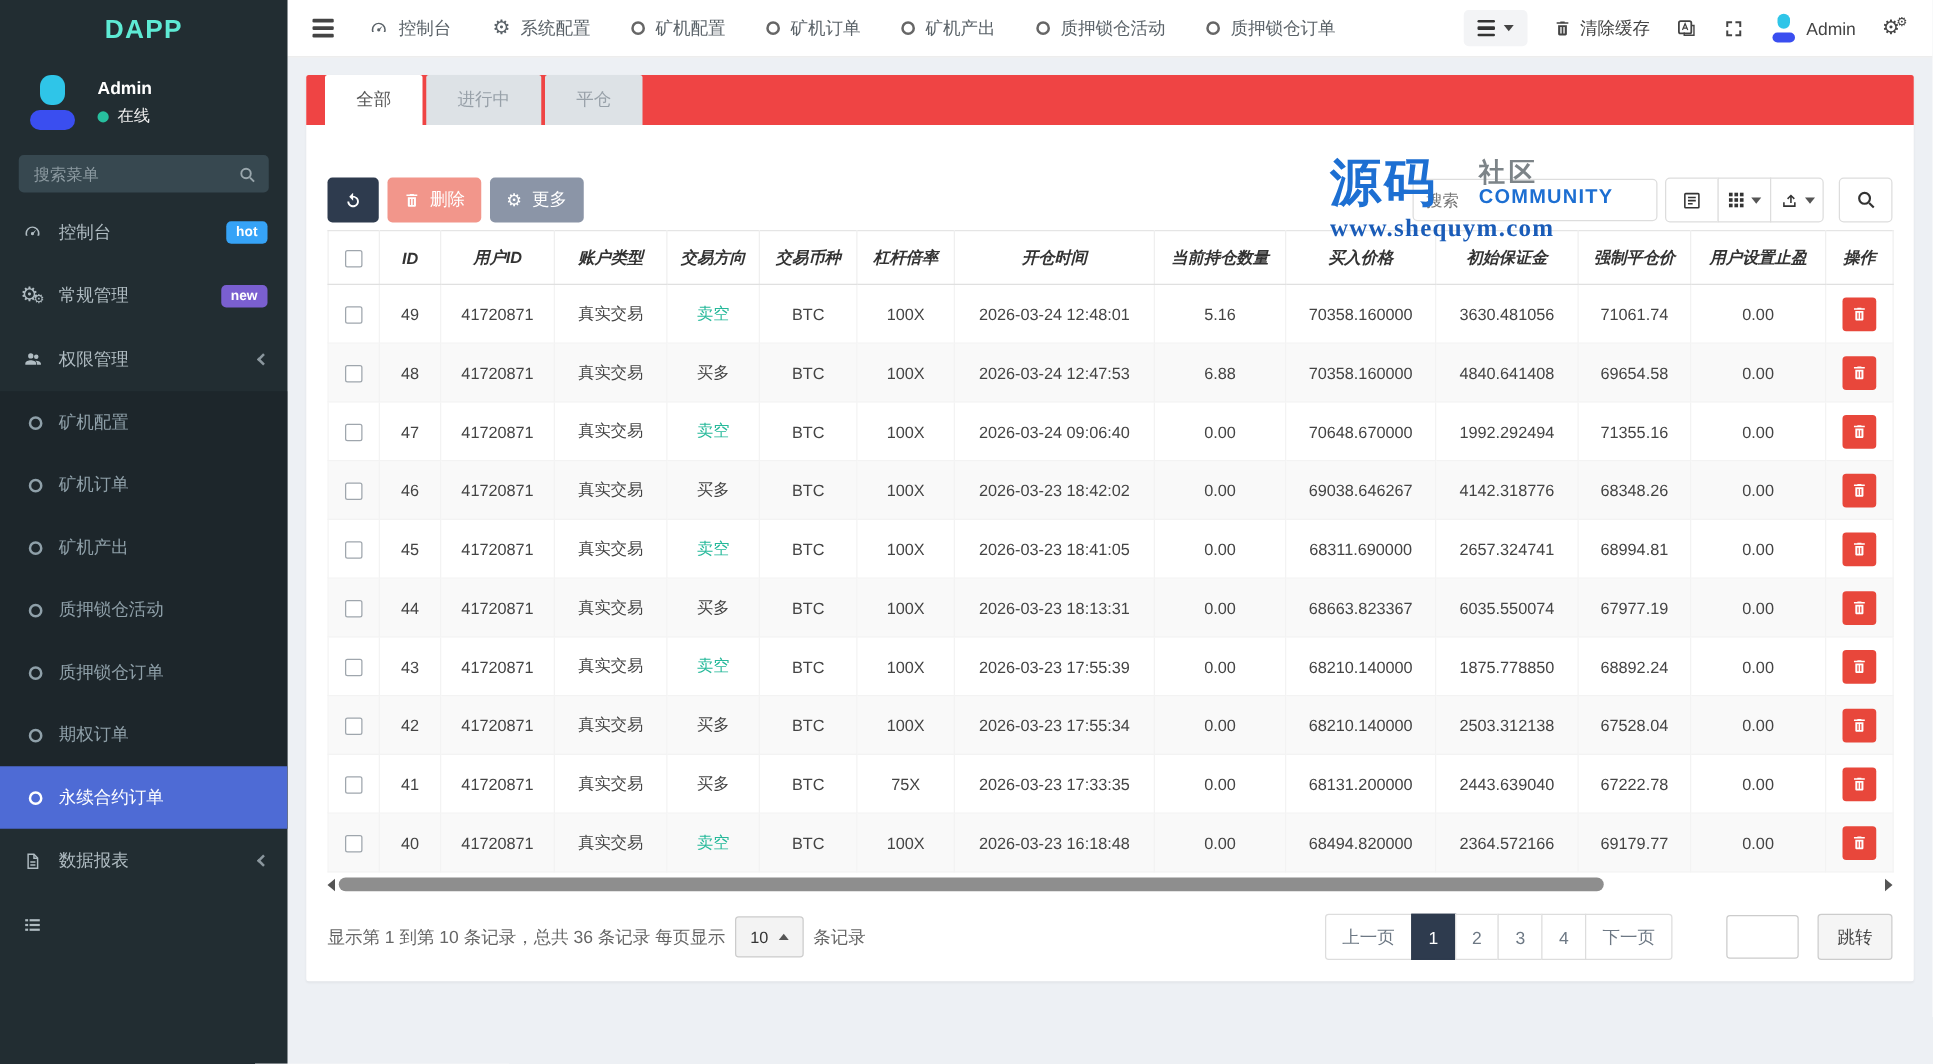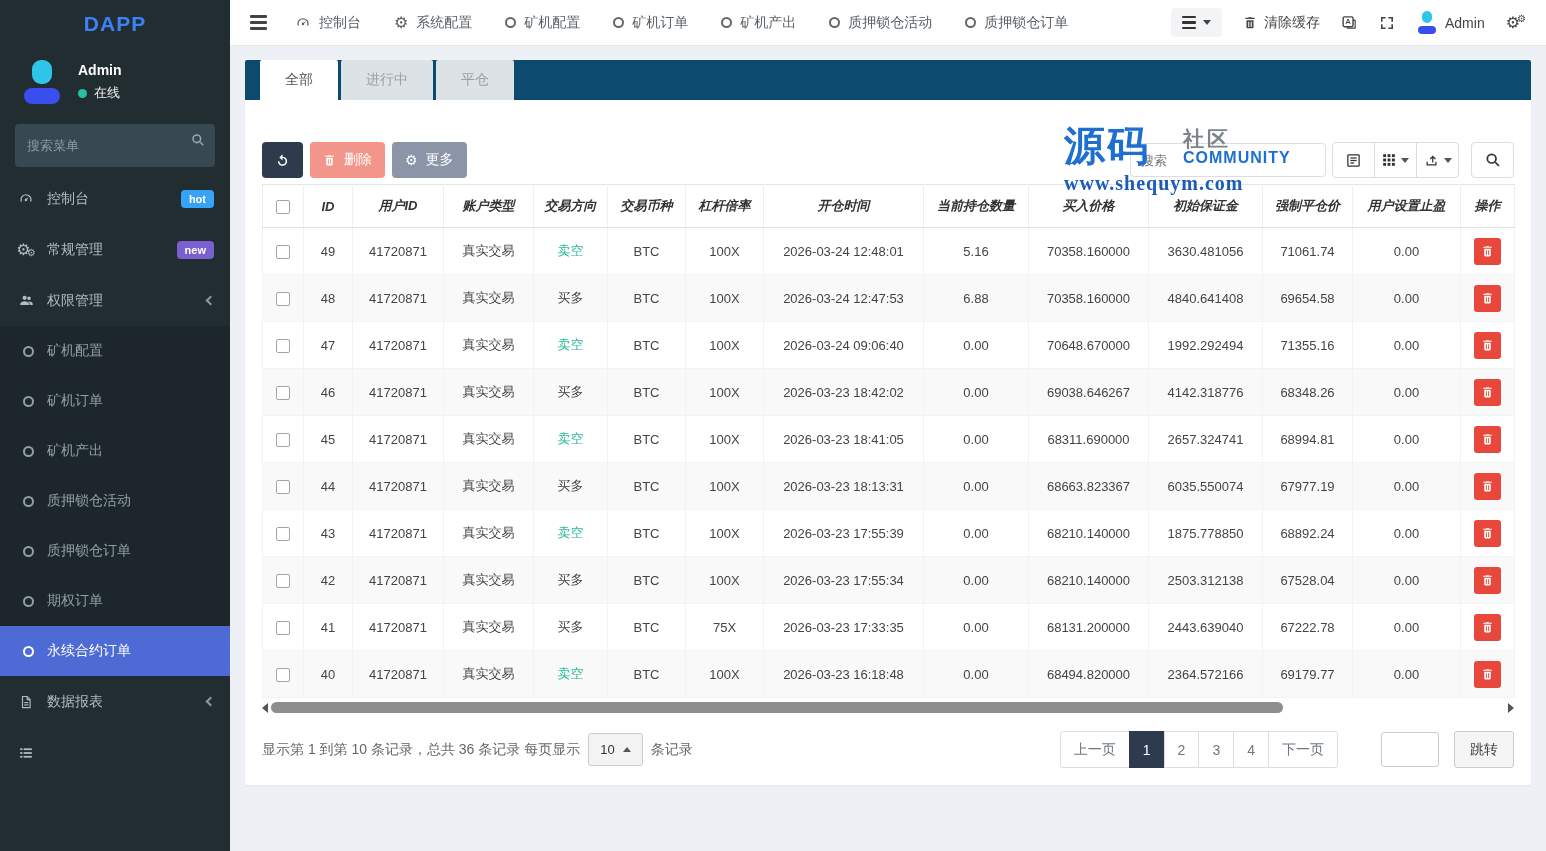--- a/index.html
+++ b/index.html
@@ -3,36 +3,36 @@
 <meta charset="utf-8">
 <style>
   * { margin:0; padding:0; box-sizing:border-box; }
   html,body { width:1546px; height:851px; overflow:hidden; }
   body { position:relative; background:#edf0f4; font-family:"Liberation Sans", sans-serif; }
   .ic { display:inline-flex; align-items:center; justify-content:center; }
   svg { display:block; }
 
   
   .sidebar { position:absolute; left:0; top:0; width:230px; height:851px; background:#222d32; overflow:hidden; z-index:3; }
-  .logo { height:48px; line-height:48px; text-align:center; color:#3b82f6; font-size:21px; font-weight:bold; letter-spacing:1px; }
+  .logo { height:48px; line-height:48px; text-align:center; color:#5eead4; font-size:21px; font-weight:bold; letter-spacing:1px; }
   .userpanel { display:flex; align-items:center; gap:14px; padding:12px 20px 10px; }
   .person { position:relative; display:inline-block; }
   .person .p-head { position:absolute; background:#2fc5e8; }
   .person .p-body { position:absolute; background:#3a4ef0; bottom:0; }
   .person.big { width:44px; height:44px; }
   .person.big .p-head { width:20px; height:24px; left:12px; top:0; border-radius:9px; }
   .person.big .p-body { width:36px; height:16px; left:4px; border-radius:8px; }
   .person.mini { width:22px; height:23px; }
   .person.mini .p-head { width:10px; height:12px; left:6px; top:0; border-radius:5px; }
   .person.mini .p-body { width:18px; height:8px; left:2px; border-radius:4px; }
   .uname { color:#fff; font-weight:bold; font-size:14px; margin-bottom:6px; }
   .ustatus { color:#eee; font-size:13px; display:flex; align-items:center; gap:7px; }
   .dot { width:9px; height:9px; border-radius:50%; background:#27bf9e; }
   .sidesearch { margin:10px 15px 6px; position:relative; }
-  .sidesearch input { width:100%; height:43px; background:#374850; border:none; border-radius:4px; padding:0 32px 0 12px; color:#cfd8dc; font-size:13px; outline:none; }
+  .sidesearch input { width:100%; height:30px; background:#374850; border:none; border-radius:4px; padding:0 32px 0 12px; color:#cfd8dc; font-size:13px; outline:none; }
   .sidesearch input::placeholder { color:#8c9aa1; }
   .sidesearch .ic { position:absolute; right:10px; top:9px; color:#9aa7ad; }
   .mitem { height:51px; display:flex; align-items:center; gap:11px; padding:0 16px; color:#b0bcc2; font-size:14px; cursor:pointer; }
   .mitem .ic { width:20px; color:#b0bcc2; }
   .badge { margin-left:auto; font-size:11px; font-weight:bold; color:#fff; padding:3px 8px; border-radius:4px; }
   .badge.hot { background:#36a3f7; }
   .badge.new { background:#7a5fd0; }
   .chev { margin-left:auto; width:7px; height:7px; border-right:2px solid #8b979e; border-bottom:2px solid #8b979e; }
   .chev.left { transform:rotate(135deg); }
   .chev.down { transform:rotate(45deg); margin-top:-4px; }
@@ -50,21 +50,21 @@
   .tnav .ring { color:#666; }
   .topright { margin-left:auto; display:flex; align-items:center; gap:21px; color:#444; }
   .dd-btn { display:flex; align-items:center; gap:7px; background:#f3f4f6; border:none; border-radius:4px; padding:8px 11px; cursor:pointer; }
   .hamb.small i { width:14px; height:2.5px; background:#333; }
   .caret { width:0; height:0; border-left:4px solid transparent; border-right:4px solid transparent; border-top:5px solid #444; }
   .caret.sm { border-top-color:#555; }
   .tb-item { display:flex; align-items:center; gap:7px; font-size:14px; color:#444; background:none; border:none; cursor:pointer; }
 
   
   .panel { position:absolute; left:245px; top:60px; width:1286px; height:725px; background:#fff; border-radius:2px; box-shadow:0 1px 2px rgba(0,0,0,.05); z-index:1; }
-  .tabstrip { height:40px; background:#0c4a6e; display:flex; align-items:stretch; padding-left:15px; border-radius:2px 2px 0 0; }
+  .tabstrip { height:40px; background:#ef4444; display:flex; align-items:stretch; padding-left:15px; border-radius:2px 2px 0 0; }
   .tab { padding:0 25px; display:flex; align-items:center; font-size:14px; color:#98a1a9; background:#dde2e6; margin-right:3px; border-radius:2px 2px 0 0; cursor:pointer; }
   .tab.active { background:#fff; color:#555; }
   .panel-body { padding:0 17px; position:relative; }
 
   .toolbar { margin-top:42px; display:flex; align-items:center; }
   .tb-left { display:flex; gap:7px; }
   .btnf { height:36px; border:none; border-radius:4px; color:#fff; font-size:14px; display:flex; align-items:center; gap:8px; padding:0 13px; cursor:pointer; }
   .btn-refresh { width:41px; justify-content:center; background:#2e3b4e; padding:0; }
   .btn-delete { background:#f2968b; }
   .btn-more { background:#8b95a7; }

